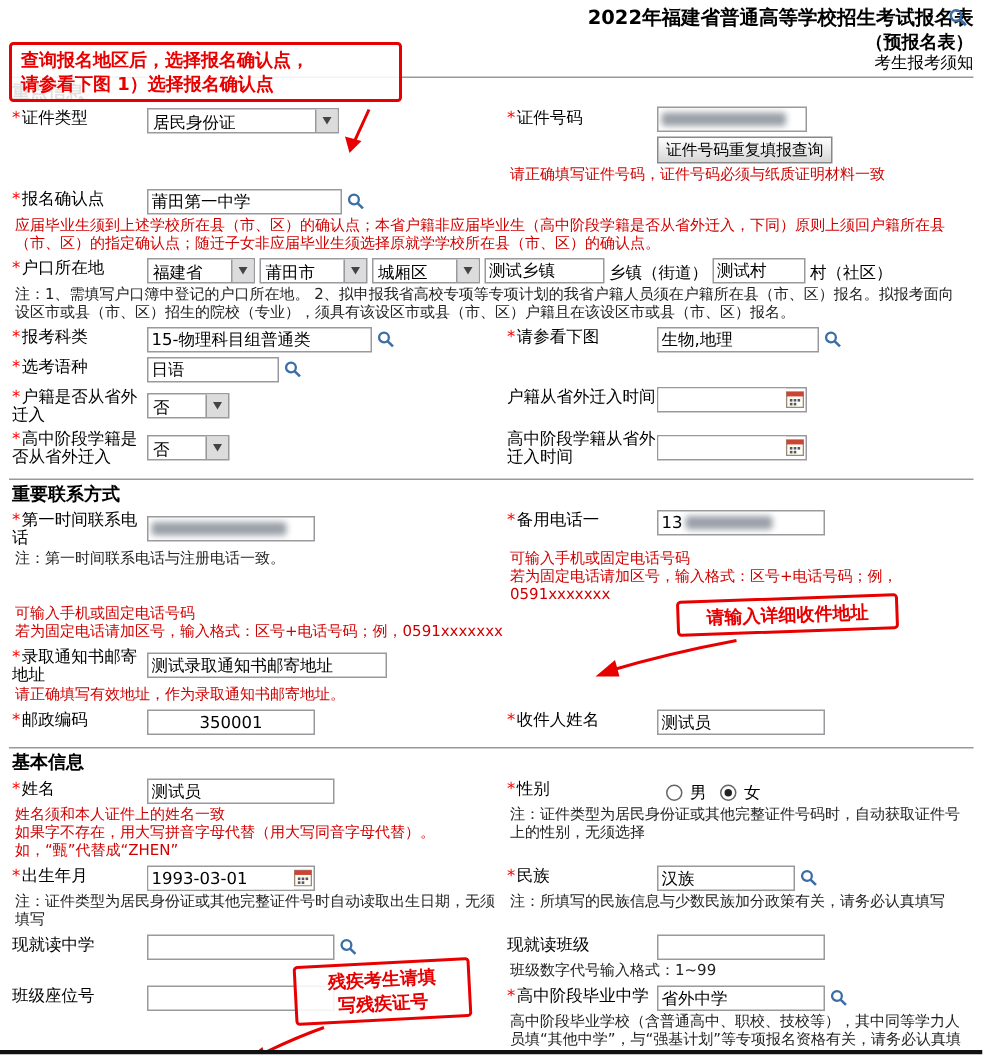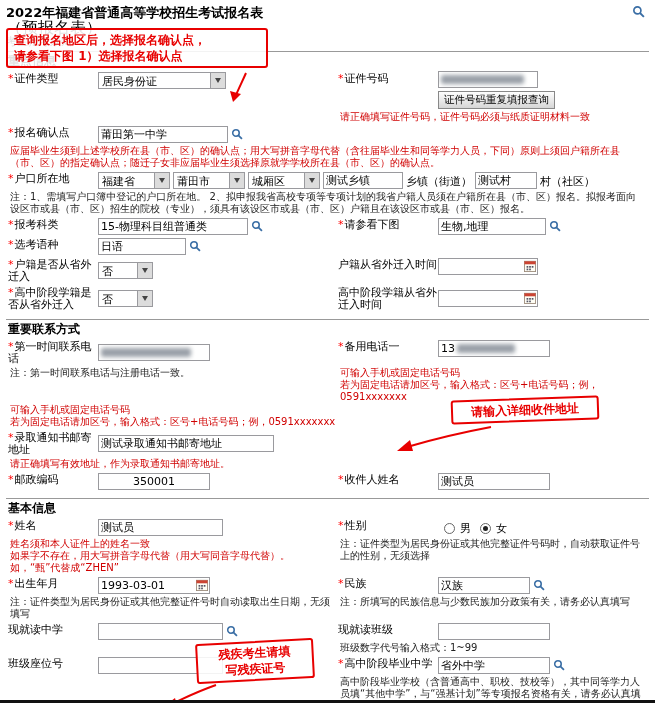--- a/index.html
+++ b/index.html
@@ -1,21 +1,21 @@
 <!DOCTYPE html>
 <html><head>
 <meta charset="utf-8">
 <style>
   *{box-sizing:border-box;margin:0;padding:0}
   html,body{background:#fff}
   body{width:655px;font-family:"DejaVu Sans","Liberation Sans",sans-serif;font-size:11px;color:#000}
   .page{position:relative;width:655px;height:703px;overflow:hidden;padding:3px 6px 0;border-bottom:3px solid #111;background:#fff}
-  .header{text-align:left;padding-top:2px}
+  .header{text-align:right;padding-top:2px}
   .title{font-size:13px;font-weight:bold;line-height:16px}
-  .subtitle{font-size:16px;font-weight:normal;line-height:14px}
+  .subtitle{font-size:12px;font-weight:bold;line-height:14px}
   .notice{font-size:11px;line-height:13px;display:inline-block;cursor:pointer}
   .section{position:relative;border-top:1px solid #999;margin-top:3px;padding:2px 2px 3px}
   .section-title{font-weight:bold;font-size:12px;line-height:15px}
   .row{display:flex;align-items:flex-start;margin:2px 0}
   .cell-l{display:flex;width:330px;flex-shrink:0}
   .cell-r{display:flex;flex:1}
   .lbl{width:90px;flex-shrink:0;padding-top:2px;line-height:12px}
   .cell-r .lbl{width:100px}
   .star{color:#f00;margin-right:1px}
   .fld{display:flex;align-items:center;gap:3px;flex-wrap:wrap;min-height:18px}
@@ -112,21 +112,21 @@
           <span class="mag-btn">
               <svg viewBox="0 0 14 14" width="12" height="12">
                 <circle cx="5.8" cy="5.8" r="3.8" fill="none" stroke="#3a6ea5" stroke-width="1.8"></circle>
                 <line x1="8.6" y1="8.6" x2="12.8" y2="12.8" stroke="#3a6ea5" stroke-width="2"></line>
               </svg>
             </span>
         </div>
       </div>
     </div>
     <div class="full-note">
-        <span class="note red">应届毕业生须到上述学校所在县（市、区）的确认点；用大写拼音字母代替（含往届毕业生和同等学力人员，下同）原则上须回户籍所在县（市、区）的指定确认点；随迁子女非应届毕业生须选择原就学学校所在县（市、区）的确认点。</span>
+        <span class="note red">应届毕业生须到上述学校所在县（市、区）的确认点；本省户籍非应届毕业生（高中阶段学籍是否从省外迁入，下同）原则上须回户籍所在县（市、区）的指定确认点；随迁子女非应届毕业生须选择原就学学校所在县（市、区）的确认点。</span>
       </div>
 
     <div class="row">
       <div class="lbl"><span class="star">*</span><span>户口所在地</span></div>
       <div class="fld" style="flex:1">
         <span class="select" style="width:72px">
             <span class="val">福建省</span>
             <span class="sel-btn">
               <span class="tri"></span>
             </span>
@@ -306,21 +306,21 @@
       <div class="note-l">
         <span class="note red">可输入手机或固定电话号码</span>
         <span class="note red">若为固定电话请加区号，输入格式：区号+电话号码；例，0591xxxxxxx</span>
       </div>
     </div>
 
     <div class="row">
       <div class="cell-l">
         <div class="lbl"><span class="star">*</span><span>录取通知书邮寄地址</span></div>
         <div class="fld">
-          <input class="ipt" style="width: 176px;" value="测试录取通知书邮寄地址">
+          <input class="ipt" style="width: 160px;" value="测试录取通知书邮寄地址">
         </div>
       </div>
     </div>
     <div class="full-note">
         <span class="note red">请正确填写有效地址，作为录取通知书邮寄地址。</span>
       </div>
 
     <div class="row">
       <div class="cell-l">
         <div class="lbl"><span class="star">*</span><span>邮政编码</span></div>

